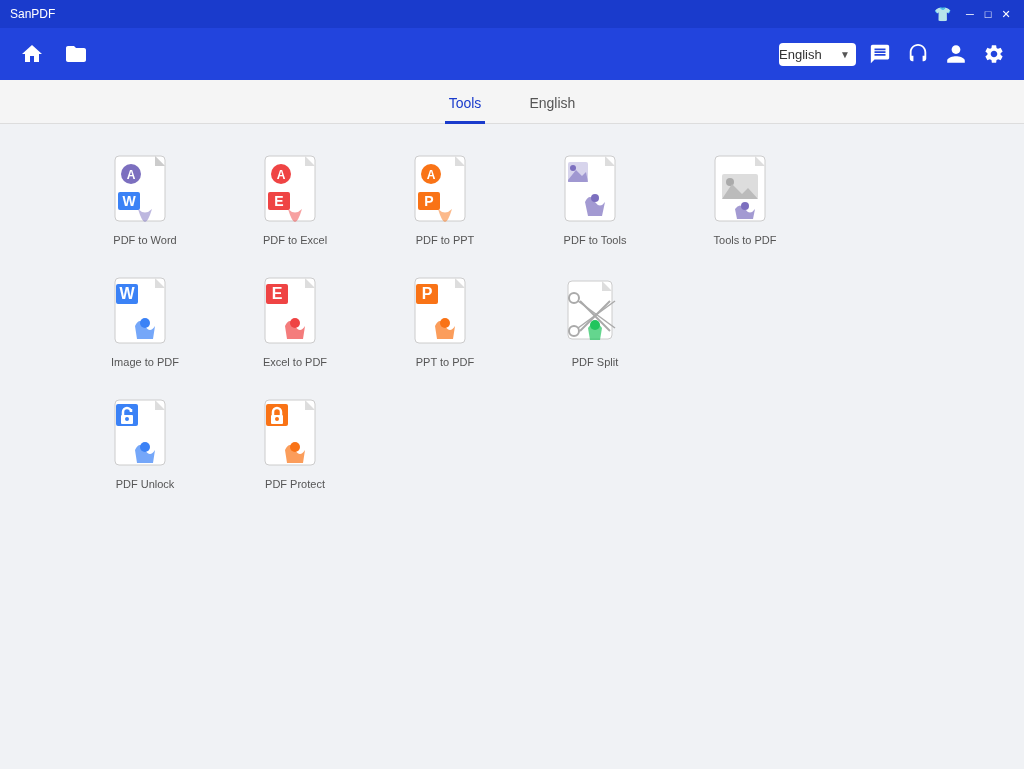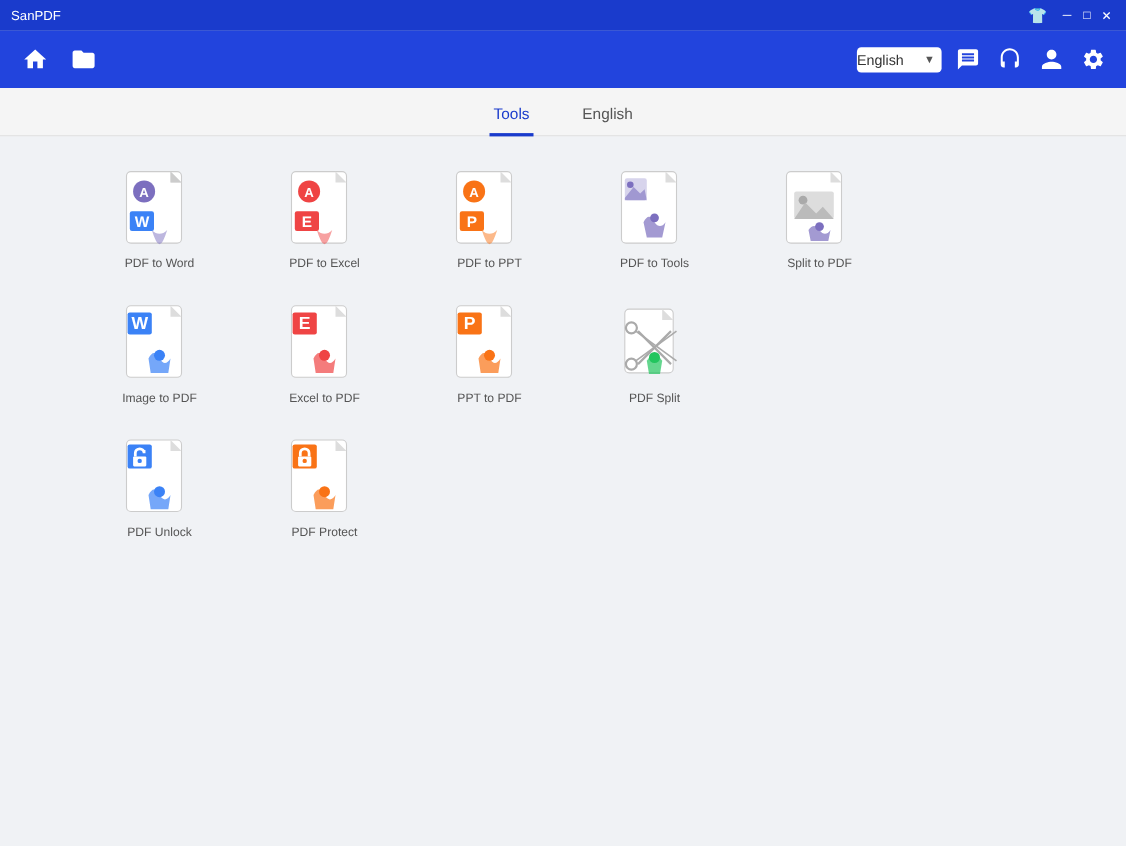--- a/index.html
+++ b/index.html
@@ -263,21 +263,21 @@
         <svg class="doc-svg" viewBox="0 0 70 80" xmlns="http://www.w3.org/2000/svg">
           <rect x="5" y="2" width="50" height="65" rx="4" ry="4" fill="white" stroke="#ccc" stroke-width="1"></rect>
           <polygon points="45,2 55,12 45,12" fill="#ddd"></polygon>
 
           <rect x="12" y="20" width="36" height="25" rx="2" fill="#ddd"></rect>
           <circle cx="20" cy="28" r="4" fill="#aaa"></circle>
           <polygon points="12,45 22,30 32,40 38,34 48,45" fill="#bbb"></polygon>
           <path d="M25 55 Q30 48 35 55 Q40 62 45 55 L43 65 L27 65 Z" fill="#7c6fbf" opacity="0.7"></path>
           <circle cx="35" cy="52" r="4" fill="#7c6fbf"></circle>
         </svg>
-        <span class="tool-label">Split to PDF</span>
+        <span class="tool-label">Tools to PDF</span>
       </div>
 
     </div>
 
     <div class="tools-row">
 
       <div class="tool-item">
         <svg class="doc-svg" viewBox="0 0 70 80" xmlns="http://www.w3.org/2000/svg">
           <rect x="5" y="2" width="50" height="65" rx="4" ry="4" fill="white" stroke="#ccc" stroke-width="1"></rect>
           <polygon points="45,2 55,12 45,12" fill="#ddd"></polygon>

